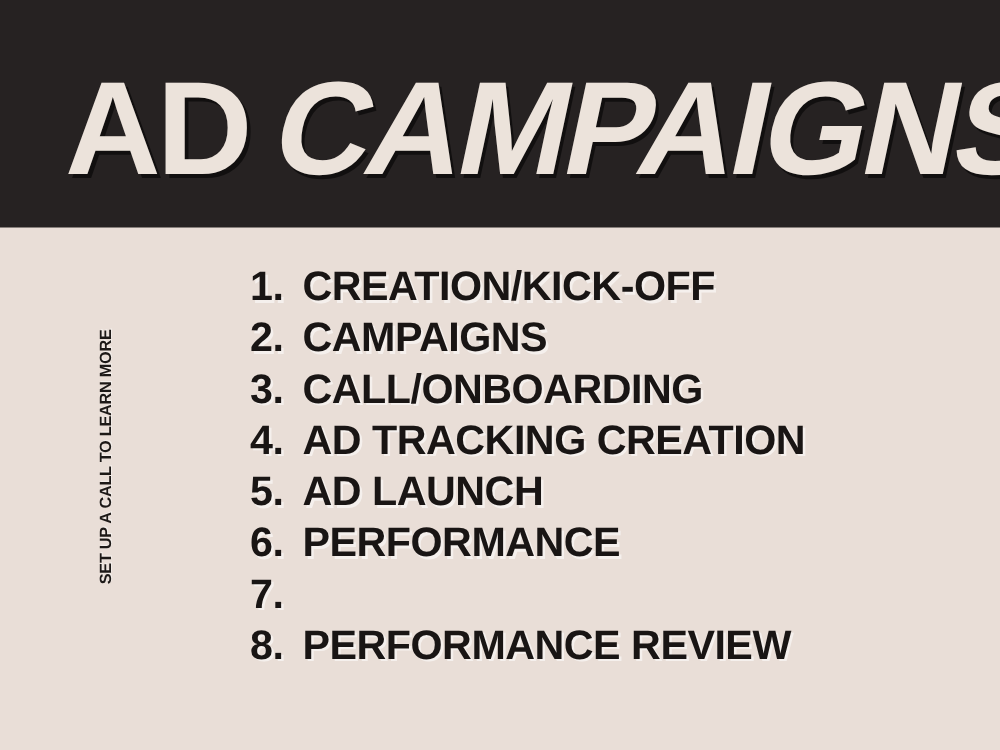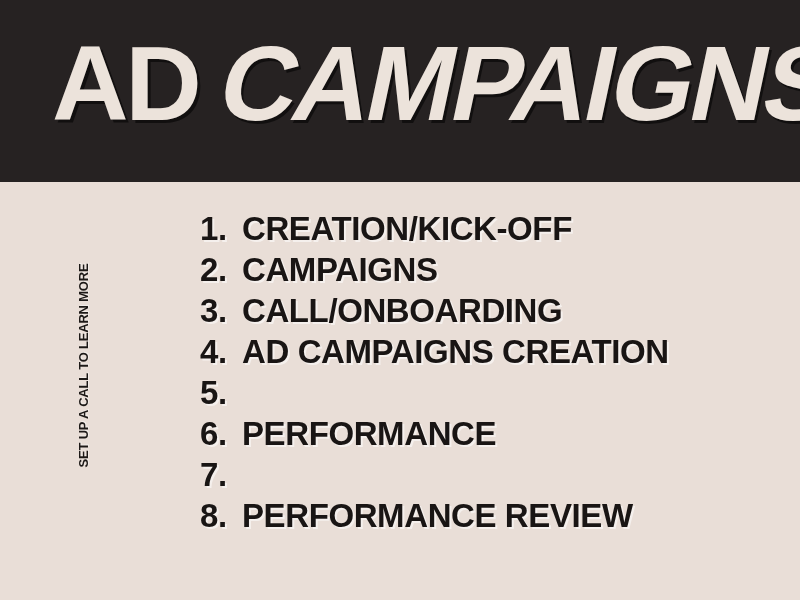--- a/index.html
+++ b/index.html
@@ -44,20 +44,21 @@
     font-size: 106px;
     line-height: 106px;
     letter-spacing: -3.2px;
     color: #ece3db;
     text-shadow: 3px 3px 0 rgba(0, 0, 0, 0.55);
   }
 
   #poster-title .title-upright {
     font-style: normal;
     display: inline-block;
+    margin-top: 20px;
   }
 
   #poster-title .title-italic {
     display: inline-block;
     transform: skewX(-12deg);
     transform-origin: left bottom;
     margin-left: 12px;
   }
 
   
@@ -139,24 +140,25 @@
       <li class="step-row">
         <span class="step-number">2.</span>
         <span class="step-label">CAMPAIGNS</span>
       </li>
       <li class="step-row">
         <span class="step-number">3.</span>
         <span class="step-label">CALL/ONBOARDING</span>
       </li>
       <li class="step-row">
         <span class="step-number">4.</span>
-        <span class="step-label">AD CAMPAIGNS CREATION</span>
+        <span class="step-label">AD TRACKING CREATION</span>
       </li>
       <li class="step-row">
         <span class="step-number">5.</span>
+        <span class="step-label">AD LAUNCH</span>
       </li>
       <li class="step-row">
         <span class="step-number">6.</span>
         <span class="step-label">PERFORMANCE</span>
       </li>
       <li class="step-row">
         <span class="step-number">7.</span>
       </li>
       <li class="step-row">
         <span class="step-number">8.</span>

